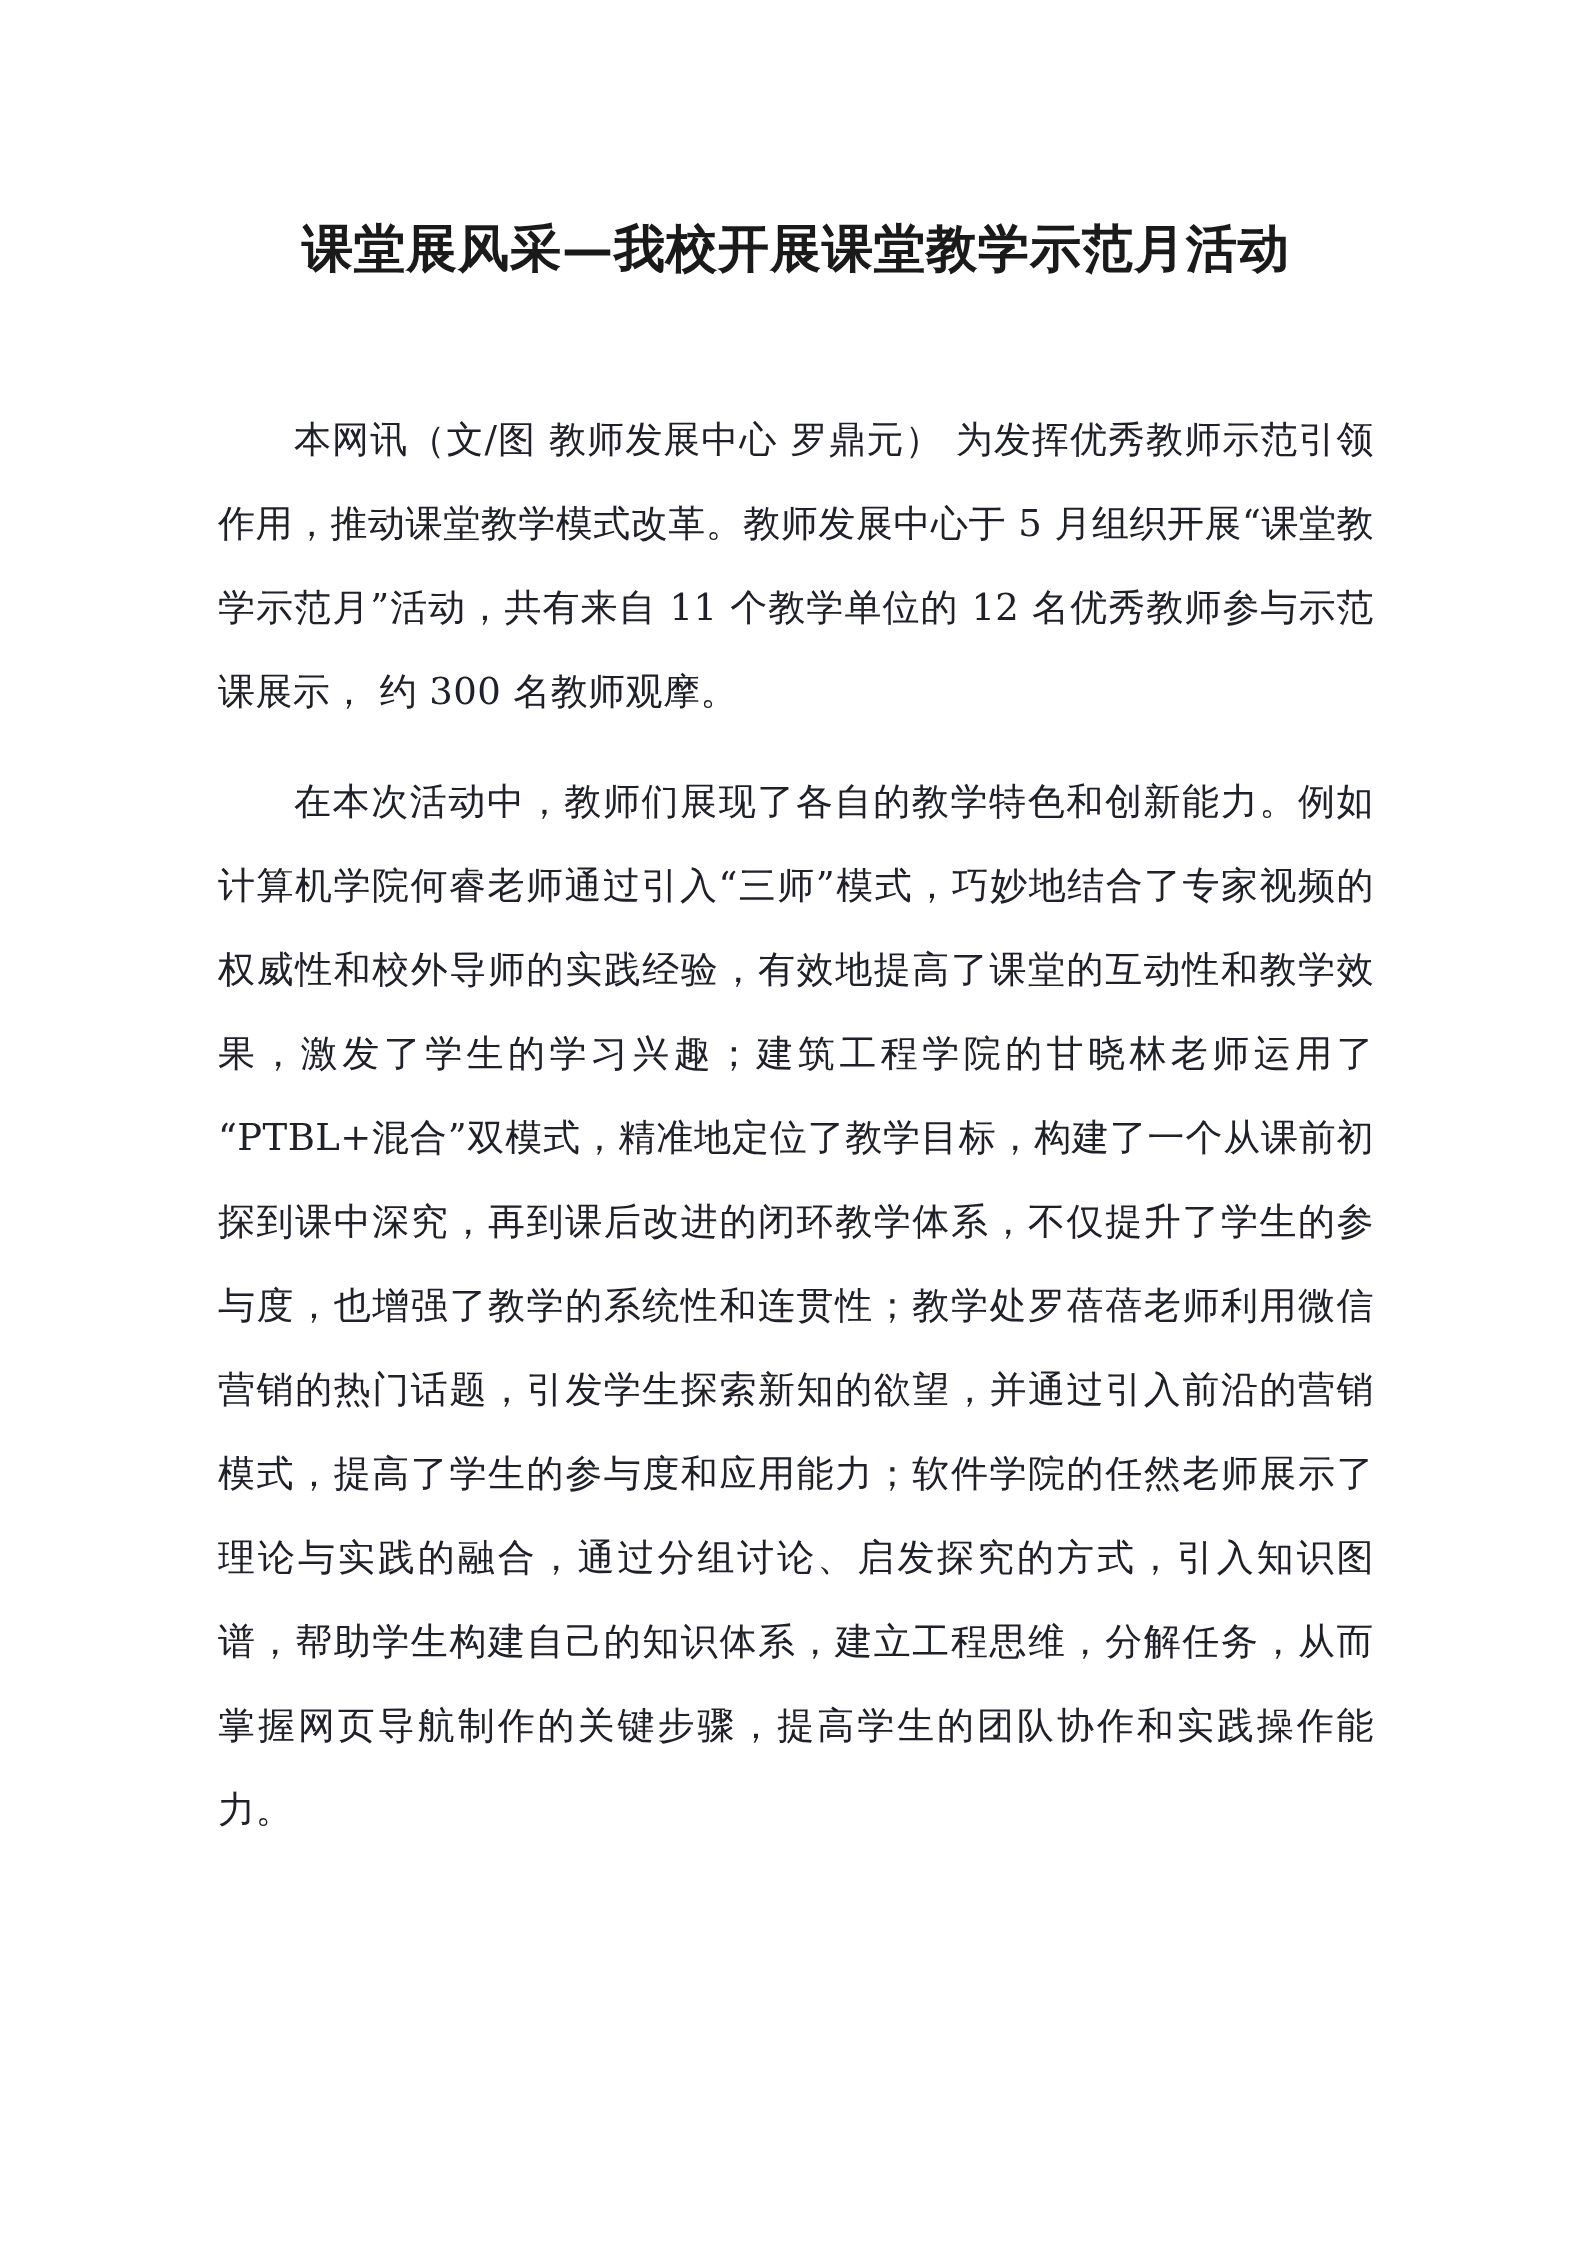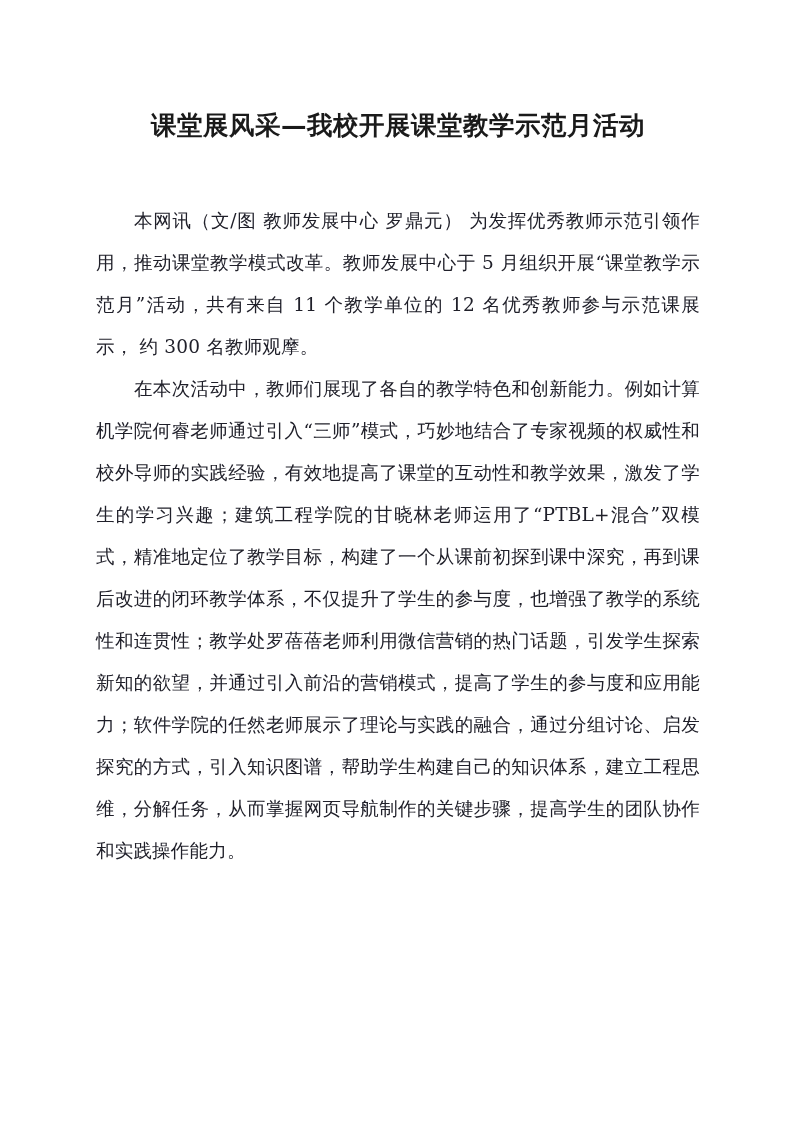--- a/index.html
+++ b/index.html
@@ -37,21 +37,21 @@
     white-space: nowrap;
   }
   .para {
     font-family: "DejaVu Serif", serif;
     font-size: 18.5px;
     line-height: 42px;
     color: #20202a;
     text-align: justify;
     text-justify: inter-ideograph;
     text-indent: 38px;
-    margin: 0;
+    margin: 13px;
     letter-spacing: 0.2px;
   }
   .para + .para {
     margin-top: 0;
   }
 </style>
 </head>
 <body>
 
 <div class="page">

